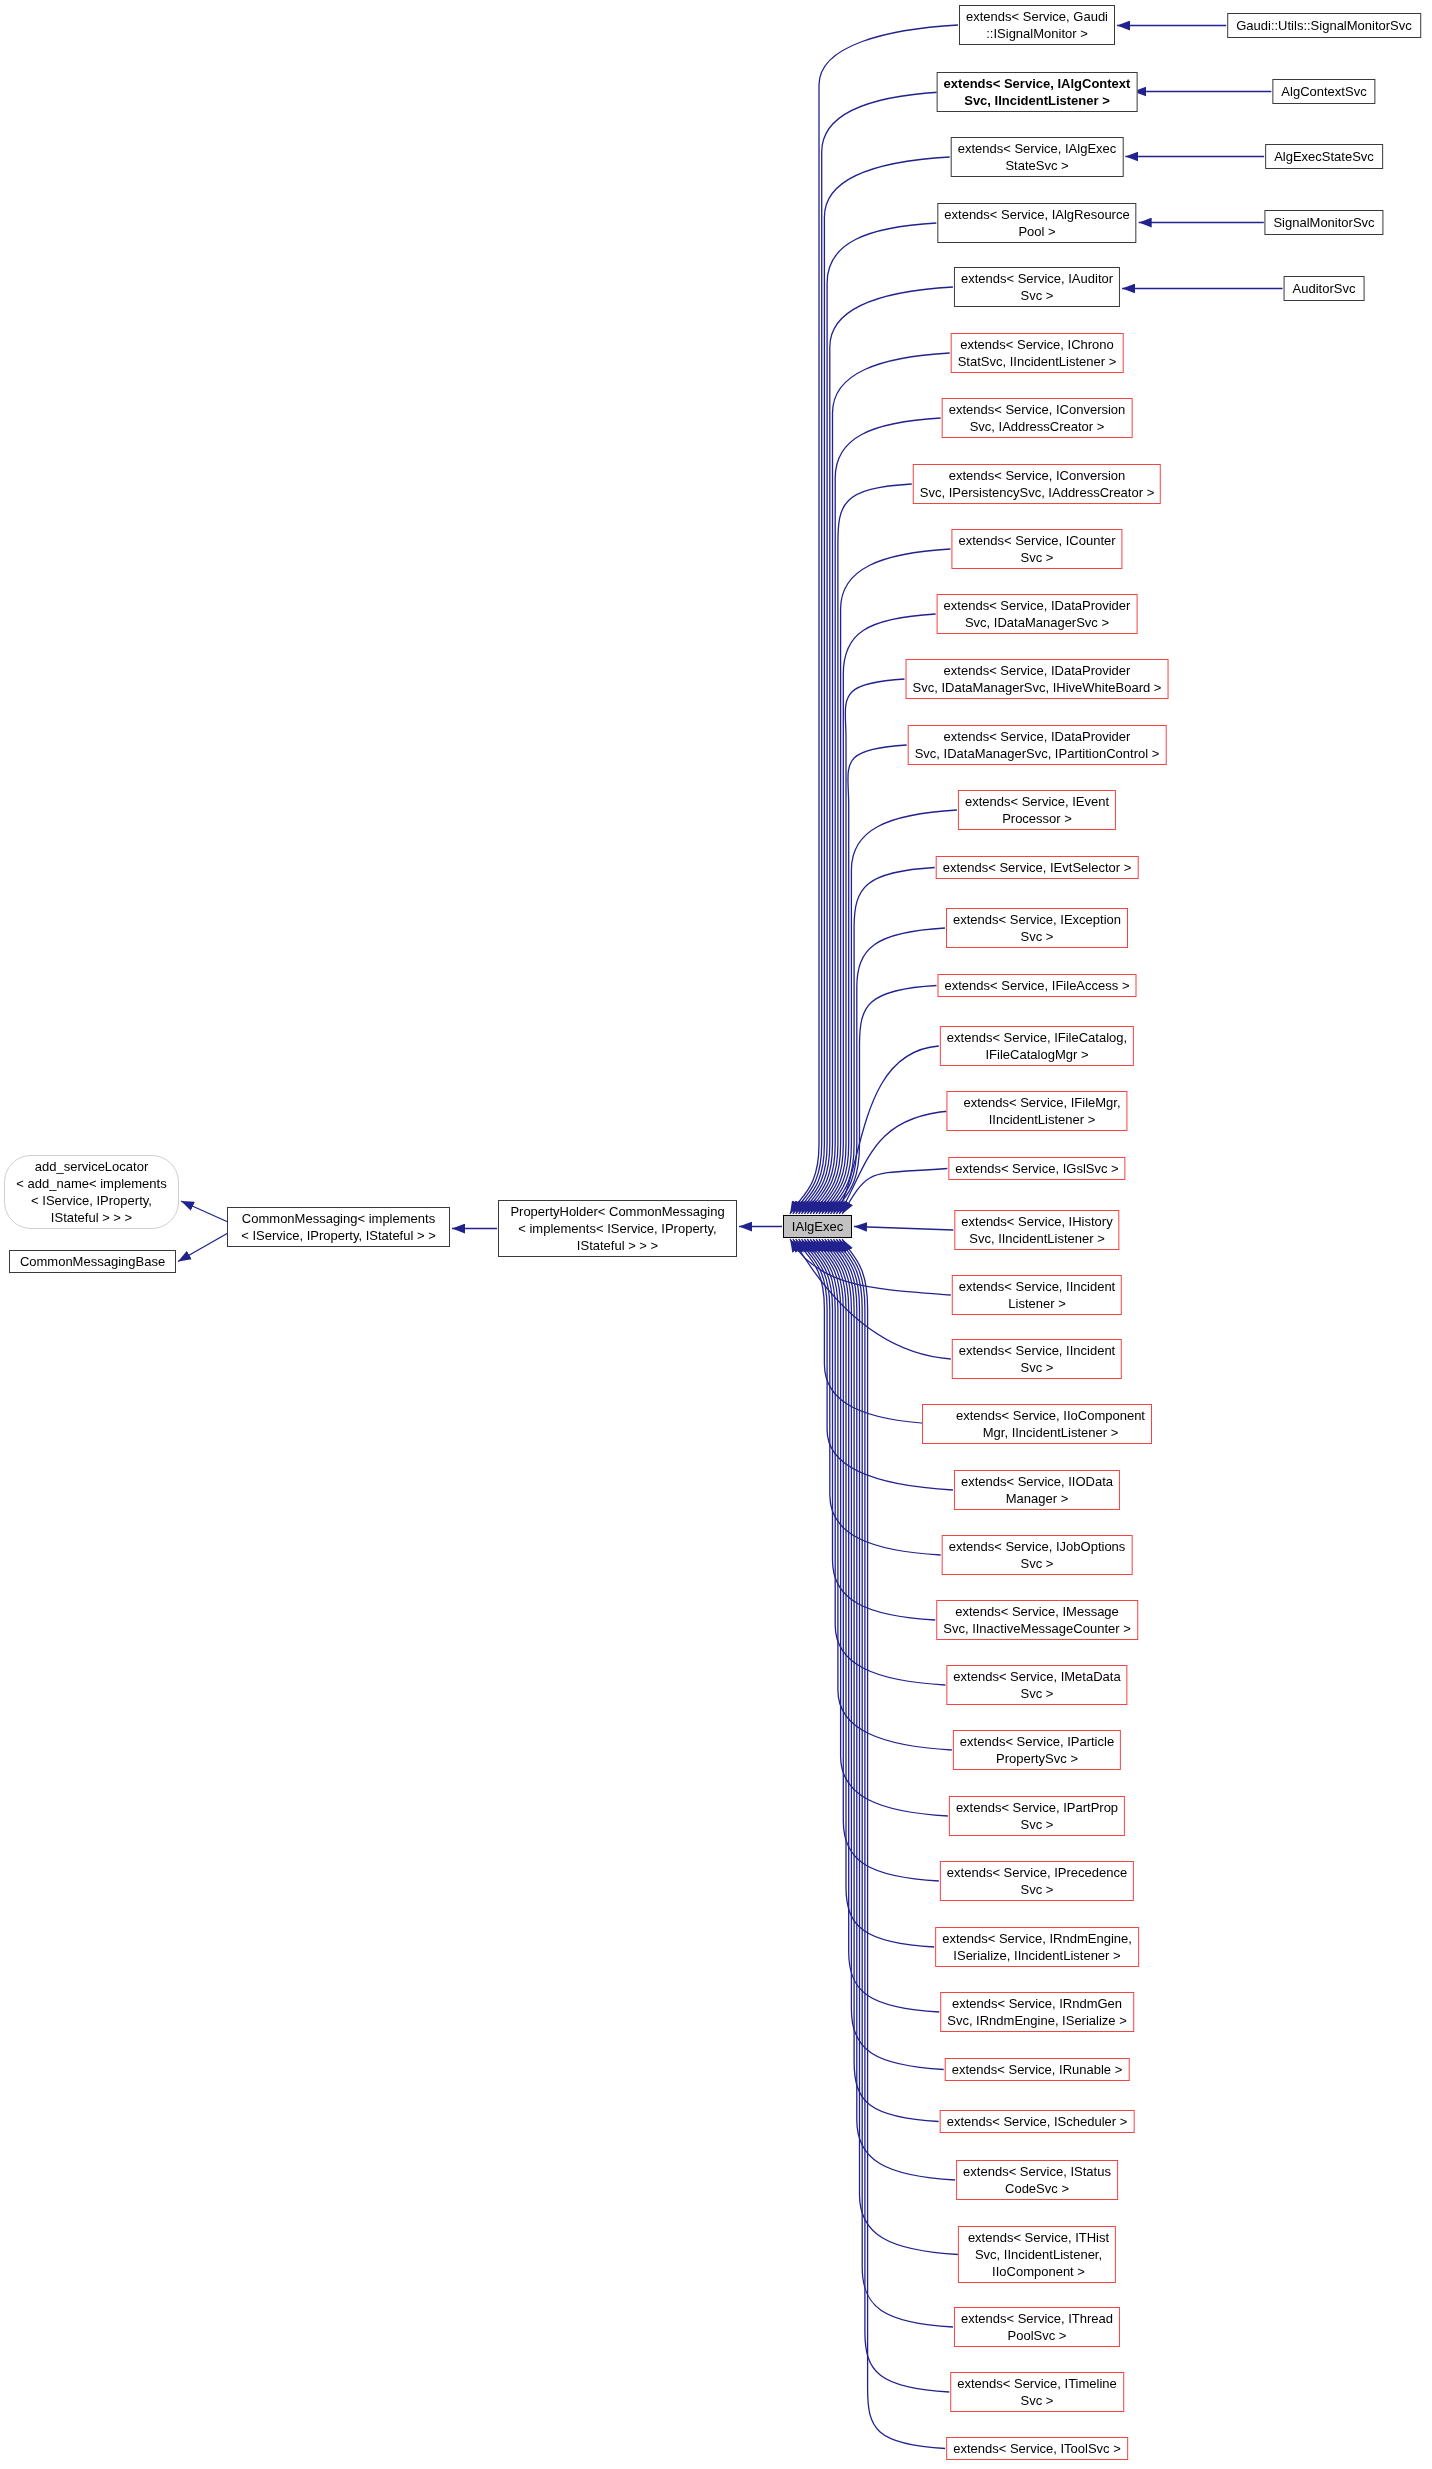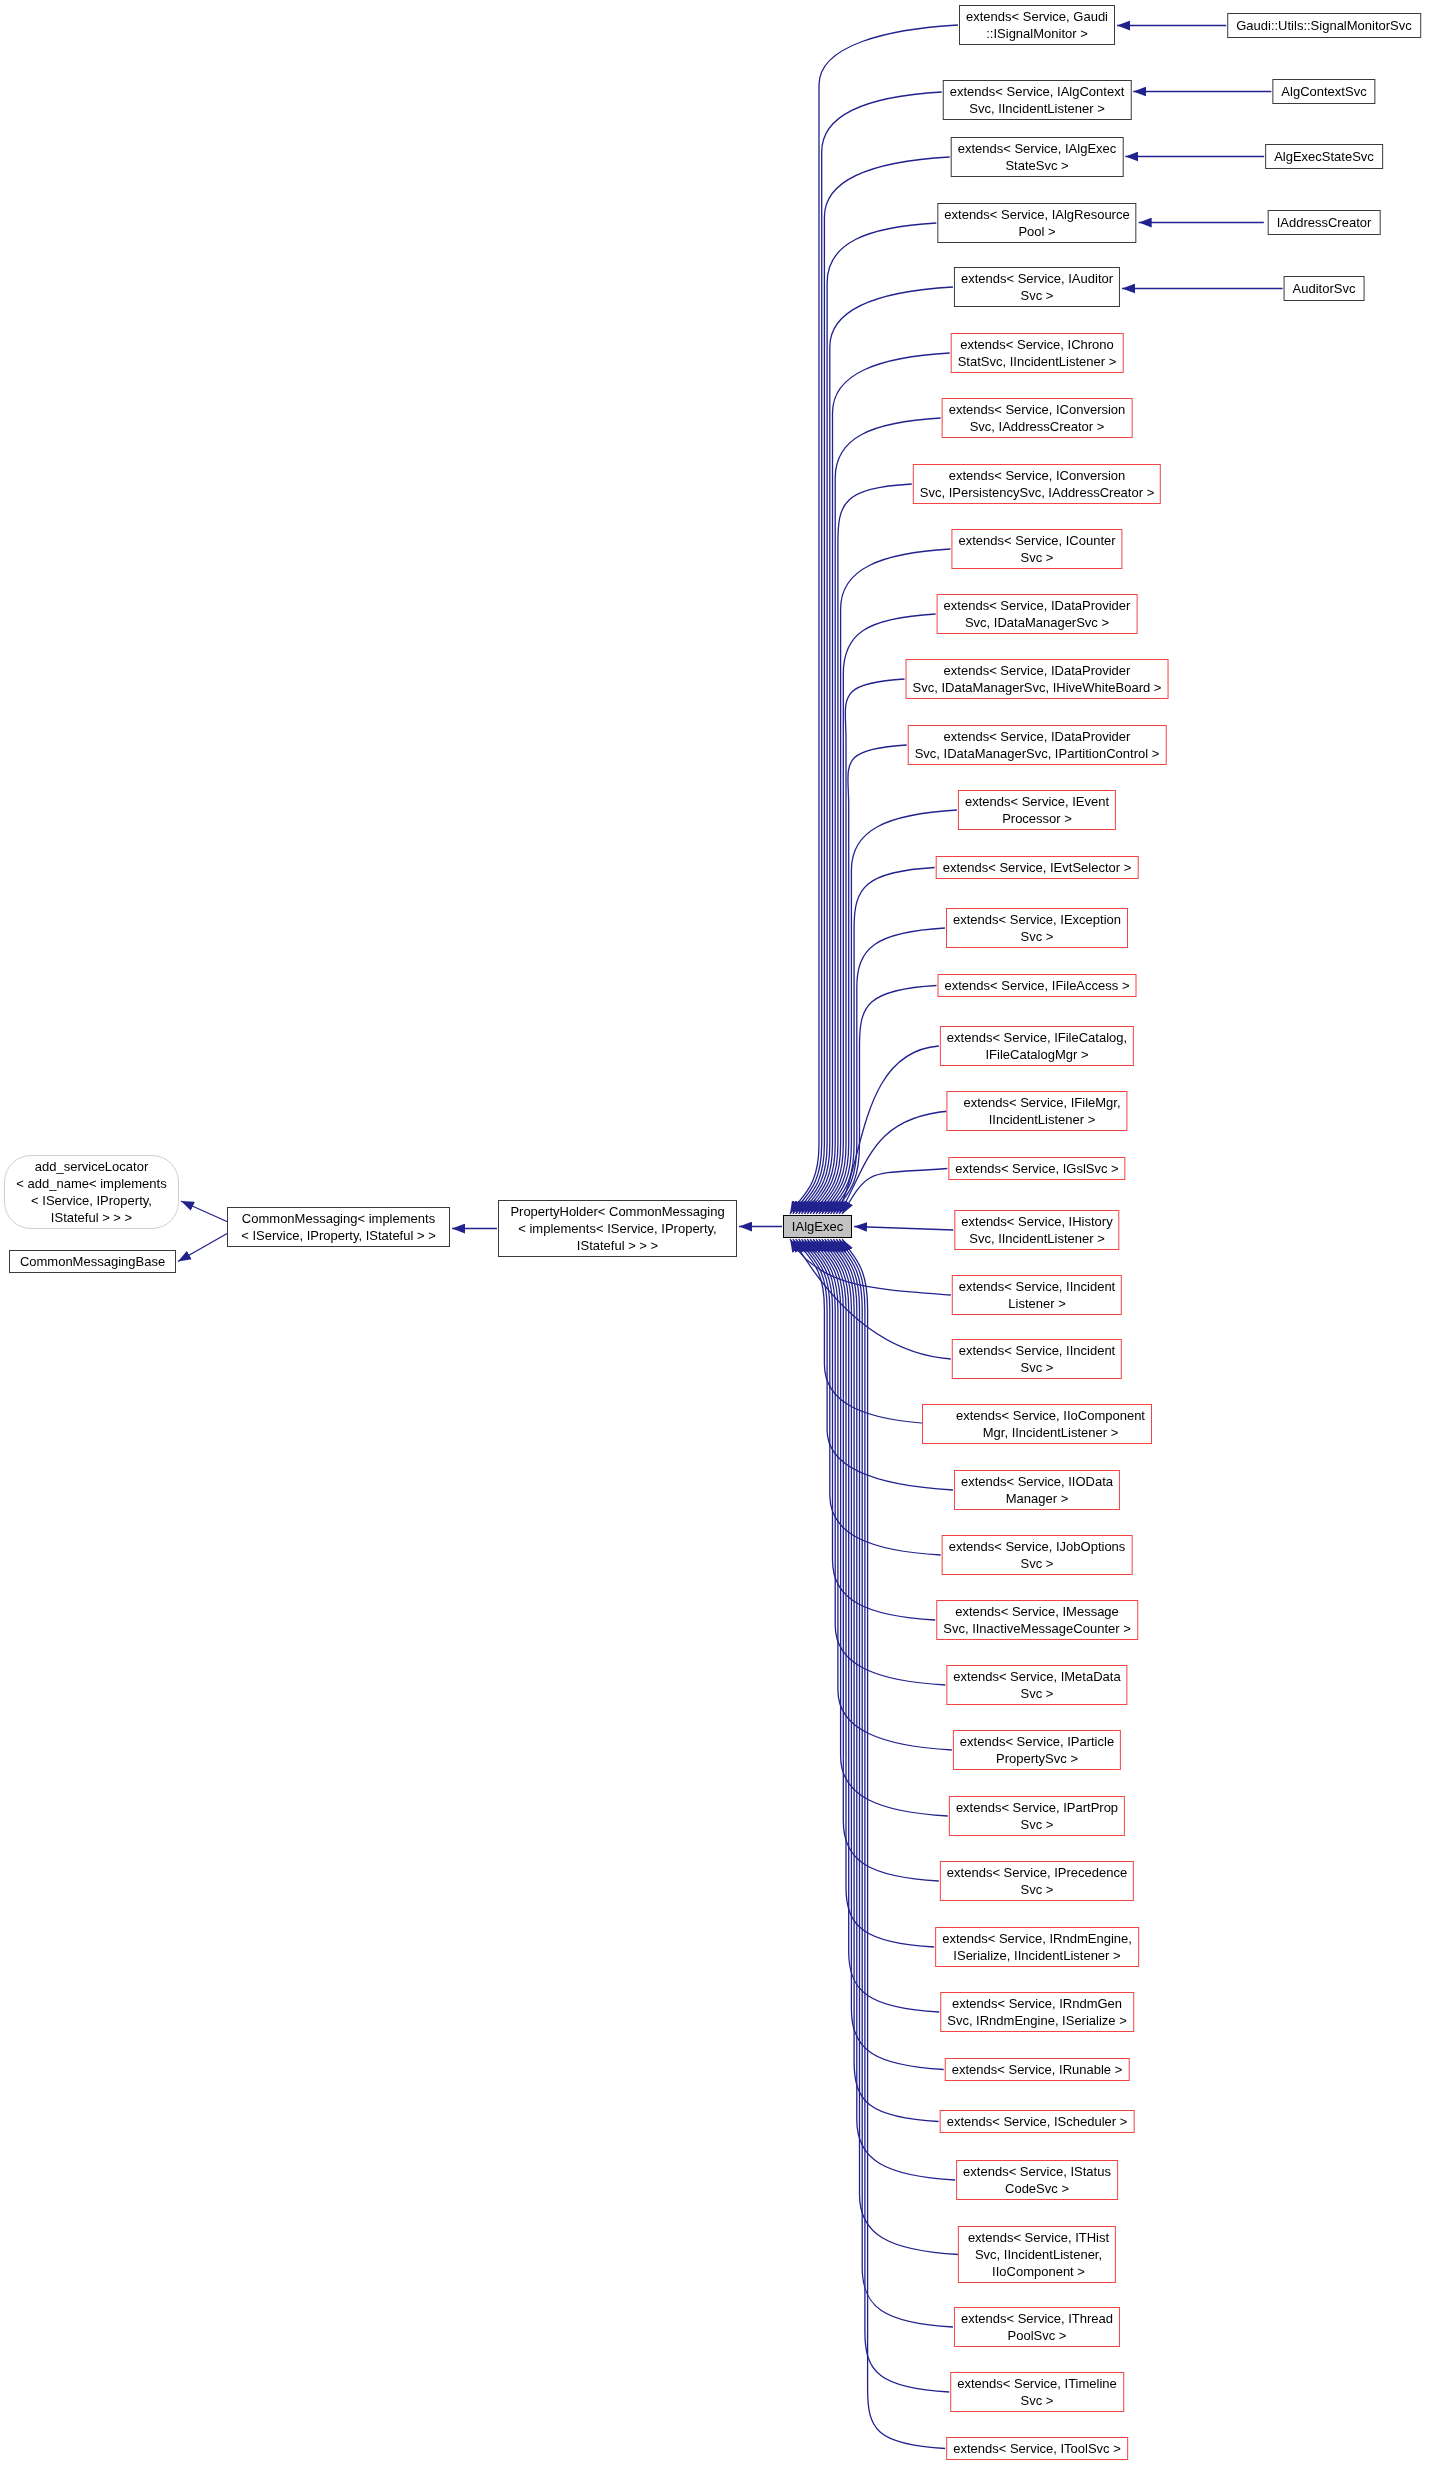--- a/index.html
+++ b/index.html
@@ -98,29 +98,29 @@
       <div class="node black" style="left: 9px; top: 1250px; min-width: 167px;">CommonMessagingBase</div>
       <div class="node black" style="left: 227px; top: 1207px; min-width: 223px;">CommonMessaging&lt; implements
 &lt; IService, IProperty, IStateful &gt; &gt;</div>
       <div class="node black" style="left: 498px; top: 1200px; min-width: 239px;">PropertyHolder&lt; CommonMessaging
 &lt; implements&lt; IService, IProperty,
 IStateful &gt; &gt; &gt;</div>
       <div class="node highlight" style="left: 783px; top: 1215px; min-width: 69px;">IAlgExec</div>
       <div class="node black ext" style="left: 1037px; top: 5px;">extends&lt; Service, Gaudi
 ::ISignalMonitor &gt;</div>
       <div class="node black derived" style="left: 1324px; top: 13px; padding: 3px 8px;">Gaudi::Utils::SignalMonitorSvc</div>
-      <div class="node black ext" style="left: 1037px; top: 80px;">extends&lt; Service, IAlgContext
+      <div class="node black ext" style="left: 1037px; top: 72px; font-weight: bold;">extends&lt; Service, IAlgContext
 Svc, IIncidentListener &gt;</div>
       <div class="node black derived" style="left: 1324px; top: 79px; padding: 3px 8px;">AlgContextSvc</div>
       <div class="node black ext" style="left: 1037px; top: 137px;">extends&lt; Service, IAlgExec
 StateSvc &gt;</div>
       <div class="node black derived" style="left: 1324px; top: 144px; padding: 3px 8px;">AlgExecStateSvc</div>
       <div class="node black ext" style="left: 1037px; top: 203px;">extends&lt; Service, IAlgResource
 Pool &gt;</div>
-      <div class="node black derived" style="left: 1324px; top: 210px; padding: 3px 8px;">IAddressCreator</div>
+      <div class="node black derived" style="left: 1324px; top: 210px; padding: 3px 8px;">SignalMonitorSvc</div>
       <div class="node black ext" style="left: 1037px; top: 267px;">extends&lt; Service, IAuditor
 Svc &gt;</div>
       <div class="node black derived" style="left: 1324px; top: 276px; padding: 3px 8px;">AuditorSvc</div>
       <div class="node red ext" style="left: 1037px; top: 333px;">extends&lt; Service, IChrono
 StatSvc, IIncidentListener &gt;</div>
       <div class="node red ext" style="left: 1037px; top: 398px;">extends&lt; Service, IConversion
 Svc, IAddressCreator &gt;</div>
       <div class="node red ext" style="left: 1037px; top: 464px;">extends&lt; Service, IConversion
 Svc, IPersistencySvc, IAddressCreator &gt;</div>
       <div class="node red ext" style="left: 1037px; top: 529px;">extends&lt; Service, ICounter

